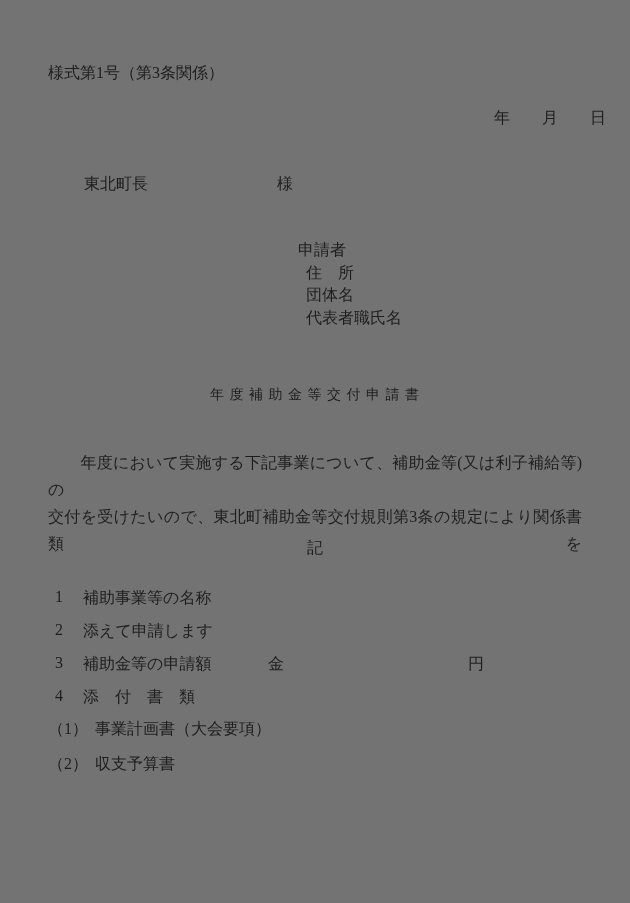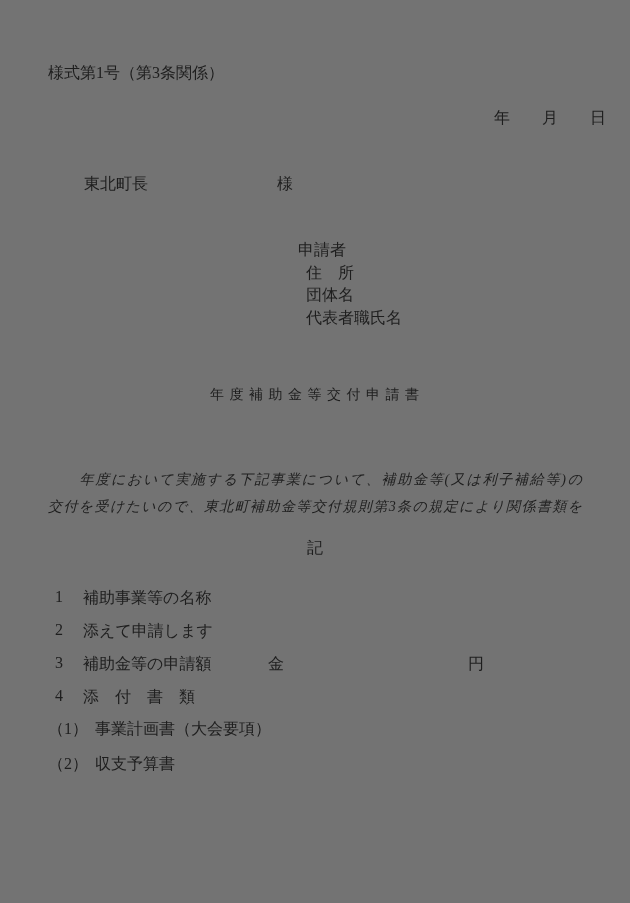--- a/index.html
+++ b/index.html
@@ -24,24 +24,23 @@
   .addressee .honorific { position: absolute; left: 229px; top: 0; }
   .applicant { top: 239px; left: 298px; line-height: 22.6px; }
   .applicant .fld { margin-left: 8px; }
   .doc-title {
     top: 386px; left: 0; width: 630px;
     text-align: center;
     font-size: 14px;
     letter-spacing: 1px;
   }
   .body-text {
-    top: 466px; left: 48px; width: 534px;
-    font-size: 14px;
+    top: 449px; left: 48px; width: 534px;
+    font-size: 16px;
     line-height: 27px;
-    font-style: italic;
   }
   .para-line { text-align: justify; text-align-last: justify; }
   .para-last { text-align: left; text-align-last: left; }
   .ki-marker { top: 538px; left: 0; width: 630px; text-align: center; }
   .item { left: 48px; right: 40px; height: 22px; }
   .item .no { position: absolute; left: 7px; top: 0; }
   .item .lbl { position: absolute; left: 35px; top: 0; }
   .item .amount-prefix { position: absolute; left: 220px; top: 0; }
   .item .amount-suffix { position: absolute; left: 420px; top: 0; }
   .item-1 { top: 588px; }

